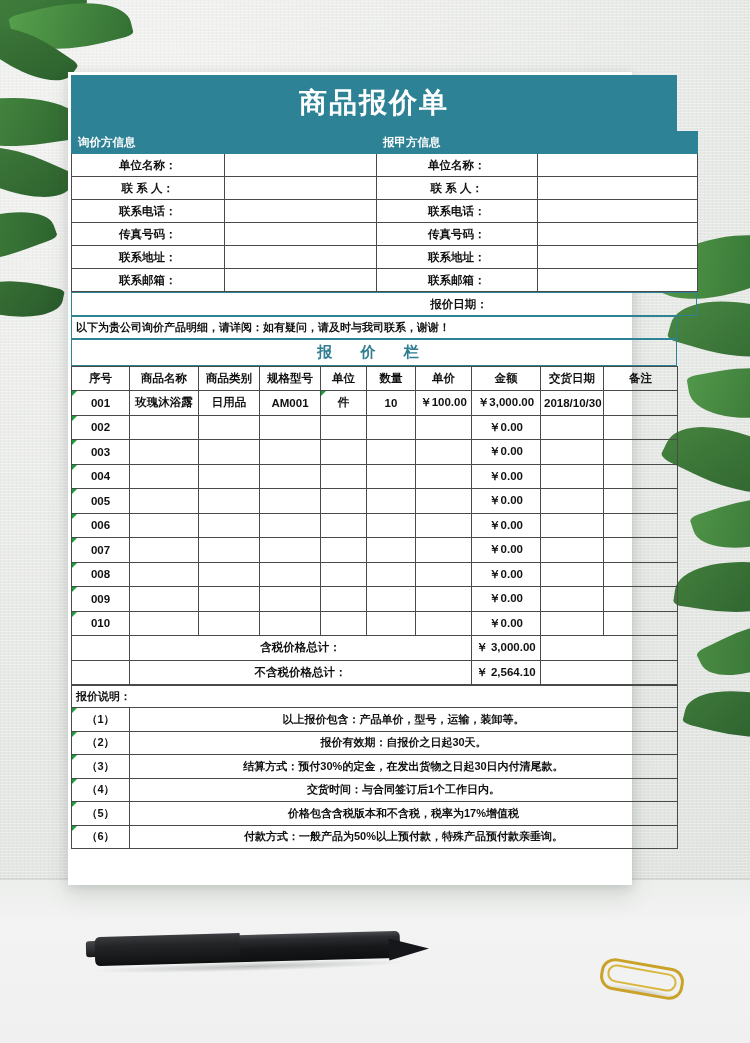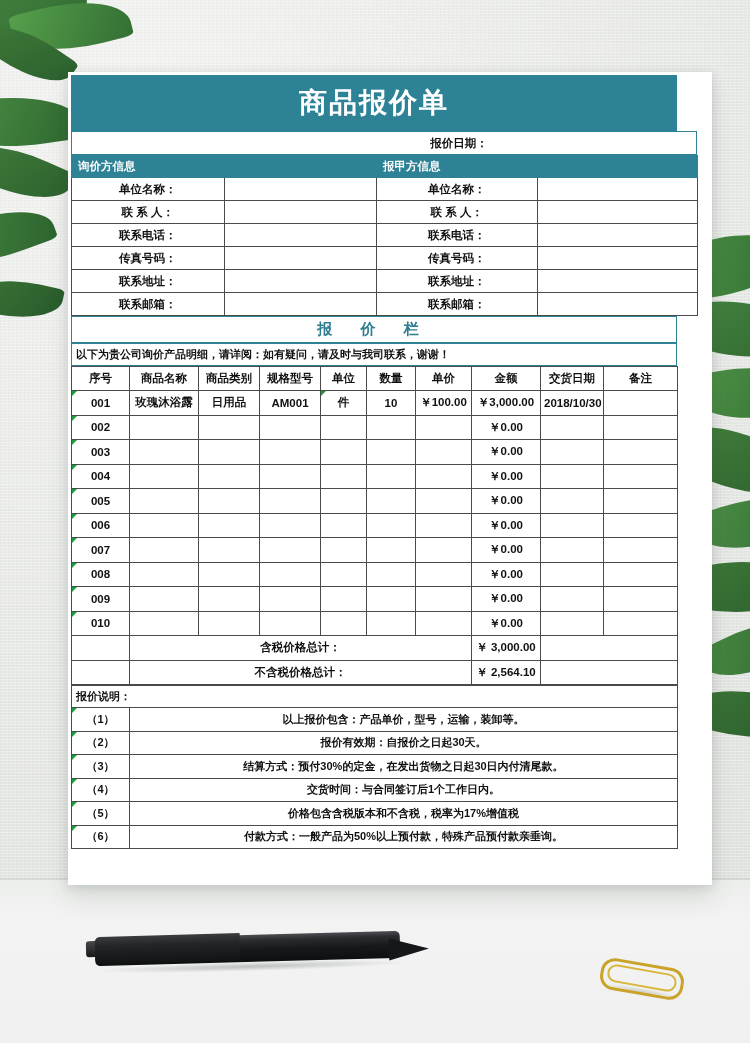--- a/index.html
+++ b/index.html
@@ -30,21 +30,21 @@
   }
   .desk-edge{position:absolute;left:0;top:878px;width:750px;height:3px;
     background:linear-gradient(180deg,rgba(150,155,150,.25),rgba(150,155,150,0));}
 
   
   .leaf{position:absolute;background:#3f7a3a;border-radius:72% 8% 72% 8%;}
   .leaf.v2{border-radius:8% 72% 8% 72%;}
 
   
   #sheet{
-    position:absolute;left:68px;top:72px;width:644px;height:813px;
+    position:absolute;left:68px;top:72px;width:564px;height:813px;
     background:#ffffff;
     box-shadow:0 2px 10px rgba(60,70,60,.18), 0 14px 22px rgba(60,70,60,.10);
   }
 
   
   .tbl{border-collapse:collapse;table-layout:fixed;width:606px;margin:0 3px;}
   .tbl td,.tbl th{
     border:1px solid #4a4a4a;
     font-size:11.5px;color:#111;
     padding:0 3px;height:22px;vertical-align:middle;
@@ -185,86 +185,86 @@
 </div>
 
 <div id="sheet">
 
   <div class="banner">
     <h1>商品报价单</h1>
   </div>
 
   <table class="tbl">
     <tbody>
+        <tr class="party-head">
+      <td colspan="2" style="width:295px;">询价方信息</td>
+      <td colspan="2" style="width:311px;">报甲方信息</td>
+    </tr>
+
+    <tr>
+      <td class="lbl-cell" style="width:127px;">单位名称：</td>
+      <td class="val-cell" style="width:168px;"></td>
+      <td class="lbl-cell" style="width:100px;">单位名称：</td>
+      <td class="val-cell" style="width:211px;"></td>
+    </tr>
+    <tr>
+      <td class="lbl-cell">联 系 人：</td>
+      <td class="val-cell"></td>
+      <td class="lbl-cell">联 系 人：</td>
+      <td class="val-cell"></td>
+    </tr>
+    <tr>
+      <td class="lbl-cell">联系电话：</td>
+      <td class="val-cell"></td>
+      <td class="lbl-cell">联系电话：</td>
+      <td class="val-cell"></td>
+    </tr>
+    <tr>
+      <td class="lbl-cell">传真号码：</td>
+      <td class="val-cell"></td>
+      <td class="lbl-cell">传真号码：</td>
+      <td class="val-cell"></td>
+    </tr>
+    <tr>
+      <td class="lbl-cell">联系地址：</td>
+      <td class="val-cell"></td>
+      <td class="lbl-cell">联系地址：</td>
+      <td class="val-cell"></td>
+    </tr>
+    <tr>
+      <td class="lbl-cell">联系邮箱：</td>
+      <td class="val-cell"></td>
+      <td class="lbl-cell">联系邮箱：</td>
+      <td class="val-cell"></td>
+    </tr>
+  </tbody>
+    </table>
+
+  <table class="tbl">
+    <tbody>
         <tr class="date-row">
       <td class="date-lbl" style="width:303px;border-right:none;"></td>
       <td class="date-lbl" style="width:150px;border-left:none;border-right:none;">报价日期：</td>
       <td class="date-lbl" style="width:153px;border-left:none;"></td>
     </tr>
   </tbody>
     </table>
 
   <table class="tbl">
     <tbody>
-        <tr class="party-head">
-      <td colspan="2" style="width:295px;">询价方信息</td>
-      <td colspan="2" style="width:311px;">报甲方信息</td>
-    </tr>
-
-    <tr>
-      <td class="lbl-cell" style="width:127px;">单位名称：</td>
-      <td class="val-cell" style="width:168px;"></td>
-      <td class="lbl-cell" style="width:100px;">单位名称：</td>
-      <td class="val-cell" style="width:211px;"></td>
-    </tr>
-    <tr>
-      <td class="lbl-cell">联 系 人：</td>
-      <td class="val-cell"></td>
-      <td class="lbl-cell">联 系 人：</td>
-      <td class="val-cell"></td>
-    </tr>
-    <tr>
-      <td class="lbl-cell">联系电话：</td>
-      <td class="val-cell"></td>
-      <td class="lbl-cell">联系电话：</td>
-      <td class="val-cell"></td>
-    </tr>
-    <tr>
-      <td class="lbl-cell">传真号码：</td>
-      <td class="val-cell"></td>
-      <td class="lbl-cell">传真号码：</td>
-      <td class="val-cell"></td>
-    </tr>
-    <tr>
-      <td class="lbl-cell">联系地址：</td>
-      <td class="val-cell"></td>
-      <td class="lbl-cell">联系地址：</td>
-      <td class="val-cell"></td>
-    </tr>
-    <tr>
-      <td class="lbl-cell">联系邮箱：</td>
-      <td class="val-cell"></td>
-      <td class="lbl-cell">联系邮箱：</td>
-      <td class="val-cell"></td>
+        <tr class="notice">
+      <td>以下为贵公司询价产品明细，请详阅：如有疑问，请及时与我司联系，谢谢！</td>
     </tr>
   </tbody>
     </table>
 
   <table class="tbl">
     <tbody>
         <tr class="quote-title">
       <td>报  价  栏</td>
-    </tr>
-  </tbody>
-    </table>
-
-  <table class="tbl">
-    <tbody>
-        <tr class="notice">
-      <td>以下为贵公司询价产品明细，请详阅：如有疑问，请及时与我司联系，谢谢！</td>
     </tr>
   </tbody>
     </table>
 
   <table class="tbl">
     <colgroup>
       <col style="width:58px">
         <col style="width:69px">
         <col style="width:61px">
       <col style="width:61px">

